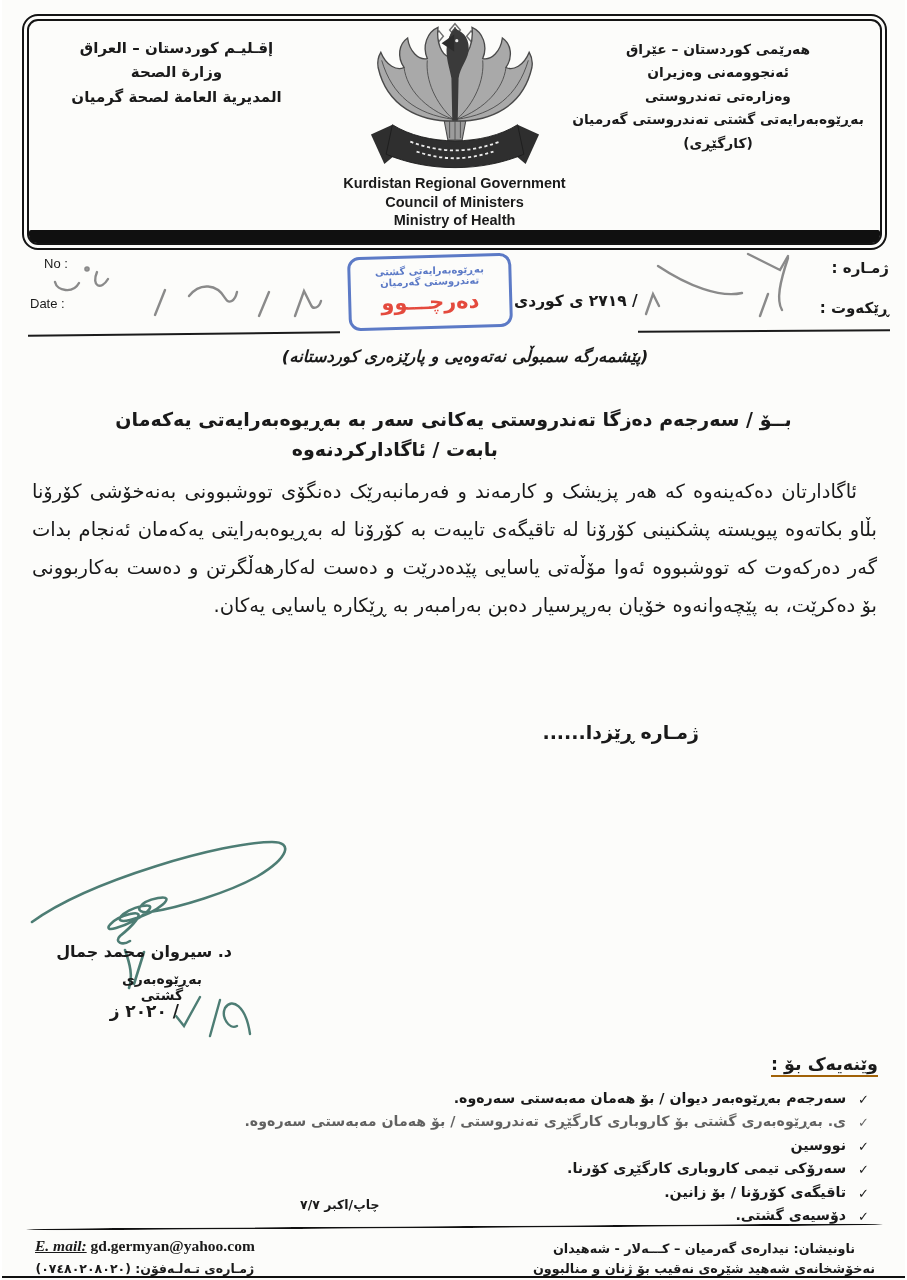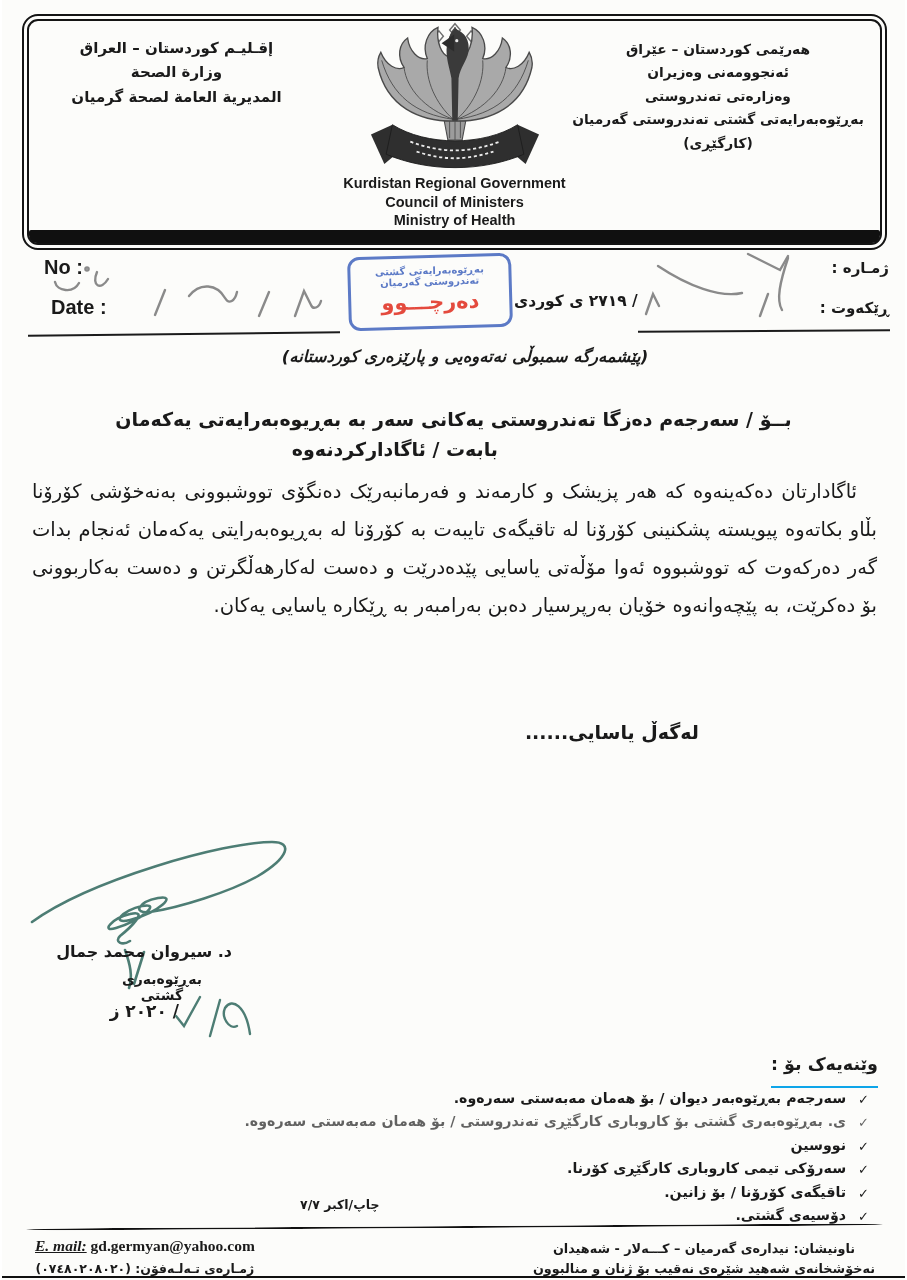--- a/index.html
+++ b/index.html
@@ -29,23 +29,23 @@
     direction:rtl; font-weight:bold; font-size:13.8px; line-height:1.7;
   }
   .lh-emblem { position:absolute; left:50%; top:5px; transform:translateX(-50%); }
   .lh-english {
     position:absolute; left:50%; top:158px; transform:translateX(-50%);
     text-align:center; font-family:"Liberation Sans",sans-serif; font-weight:bold;
     font-size:14.5px; line-height:1.28; white-space:nowrap;
   }
 
   
-  .ref-label-en { position:absolute; font-family:"Liberation Sans",sans-serif; font-weight:bold; font-size:20px; }
+  .ref-label-en { position:absolute; font-family:"Liberation Sans",sans-serif; font-weight:normal; font-size:13px; }
   .no-label { left:42px; top:256px; }
-  .date-label { left:49px; top:296px; }
+  .date-label { left:28px; top:296px; }
   .ref-line { position:absolute; border-top:2.2px solid #1b1b1b; }
   .ref-line-left { left:26px; top:333px; width:312px; transform:rotate(-0.6deg); }
   .ref-line-right { left:636px; top:330px; width:252px; transform:rotate(-0.3deg); }
   .num-label { position:absolute; right:16px; top:259px; direction:rtl; font-weight:bold; font-size:15px; }
   .datek-label { position:absolute; right:16px; top:299px; direction:rtl; font-weight:bold; font-size:15px; }
   .hand { position:absolute; pointer-events:none; }
 
   .stamp {
     position:absolute; left:346px; top:255px; width:164px; height:74px;
     border:3px solid var(--stamp_blue,#4f6fc2); border-radius:12px;
@@ -65,21 +65,21 @@
                text-align:justify; font-size:19.5px; line-height:38px; text-indent:20px; }
   .closing { position:absolute; right:206px; top:721px; direction:rtl; font-weight:bold; font-size:19px; }
 
   
   .sig-name  { position:absolute; left:90px; top:942px; width:140px; text-align:center; direction:rtl; font-weight:bold; font-size:16px; white-space:nowrap; }
   .sig-title { position:absolute; left:100px; top:971px; width:120px; text-align:center; direction:rtl; font-weight:bold; font-size:14px; }
   .sig-date  { position:absolute; left:62px; top:1001px; width:115px; direction:rtl; font-weight:bold; font-size:17px; }
 
   
   .cc-heading { position:absolute; right:27px; top:1054px; direction:rtl; font-weight:bold; font-size:17.5px;
-                border-bottom:2px solid #0ea5e9; padding-bottom:12px; }
+                border-bottom:2px solid #a16207; padding-bottom:1px; }
   .cc-list { position:absolute; right:36px; top:1087px; direction:rtl; font-size:14.2px; line-height:23.4px; font-weight:bold; }
   .cc-item { display:flex; gap:12px; align-items:flex-start; }
   .cc-item .check { font-size:13px; transform:translateY(1px); }
   .cc-item.faded { opacity:.68; filter:blur(.45px); }
   .print-note { position:absolute; left:298px; top:1197px; direction:rtl; font-size:12.5px; font-weight:bold; }
 
   
   .sep-line { position:absolute; left:24px; top:1226px; width:857px; border-top:2.6px solid #101010; transform:rotate(-0.35deg); border-radius:50%/4px; }
   .footer-left { position:absolute; left:33px; top:1237px; text-align:center; }
   .email-line { font-family:"Liberation Serif",serif; font-weight:bold; font-size:15.5px; }
@@ -190,21 +190,21 @@
       <path d="M130,68 L138,46"></path>
       <path d="M16,66 L23,46 L29,58"></path>
     </g>
   </svg>
   <div class="ref-line ref-line-right"></div>
 
   <div class="motto">(پێشمەرگە سمبوڵی نەتەوەیی و پارێزەری کوردستانە)</div>
   <div class="addressee">بــۆ /  سەرجەم دەزگا تەندروستی یەکانی سەر بە بەڕیوەبەرایەتی یەکەمان</div>
   <div class="subject">بابەت /  ئاگادارکردنەوە</div>
   <div class="body-text">ئاگادارتان دەکەینەوە کە هەر پزیشک و کارمەند و فەرمانبەرێک دەنگۆی تووشبوونی بەنەخۆشی کۆرۆنا بڵاو بکاتەوە پیویستە پشکنینی کۆرۆنا لە تاقیگەی تایبەت بە کۆرۆنا لە بەڕیوەبەرایتی یەکەمان ئەنجام بدات گەر دەرکەوت کە تووشبووە ئەوا مۆڵەتی یاسایی پێدەدرێت و دەست لەکارهەڵگرتن و دەست بەکاربوونی بۆ دەکرێت، بە پێچەوانەوە خۆیان بەرپرسیار دەبن بەرامبەر بە ڕێکارە یاسایی یەکان.</div>
-  <div class="closing">لەگەڵ یاسایی......</div>
+  <div class="closing">ژمـاره ڕێزدا......</div>
 
   <svg class="hand" style="left:26px;top:822px" width="318" height="190" viewBox="0 0 318 190">
     <g fill="none" stroke-width="2.6" stroke-linecap="round" stroke="#4d7d74">
       <path d="M4,100 C62,58 196,20 244,20 C266,20 260,36 230,54 C202,70 150,86 122,90 C104,92 110,80 130,76 C150,72 132,90 102,98 C82,103 94,88 114,84 C134,80 114,98 88,106 C72,111 84,96 102,92 C122,87 102,106 92,114 C86,120 94,124 102,119"></path>
       <path d="M97,128 C102,142 105,154 101,166"></path>
       <path d="M116,130 L106,162"></path>
     </g>
   </svg>
   <div class="sig-name">د. سیروان محمد جمال</div>
   <div class="sig-title">بەڕێوەبەری گشتی</div>

